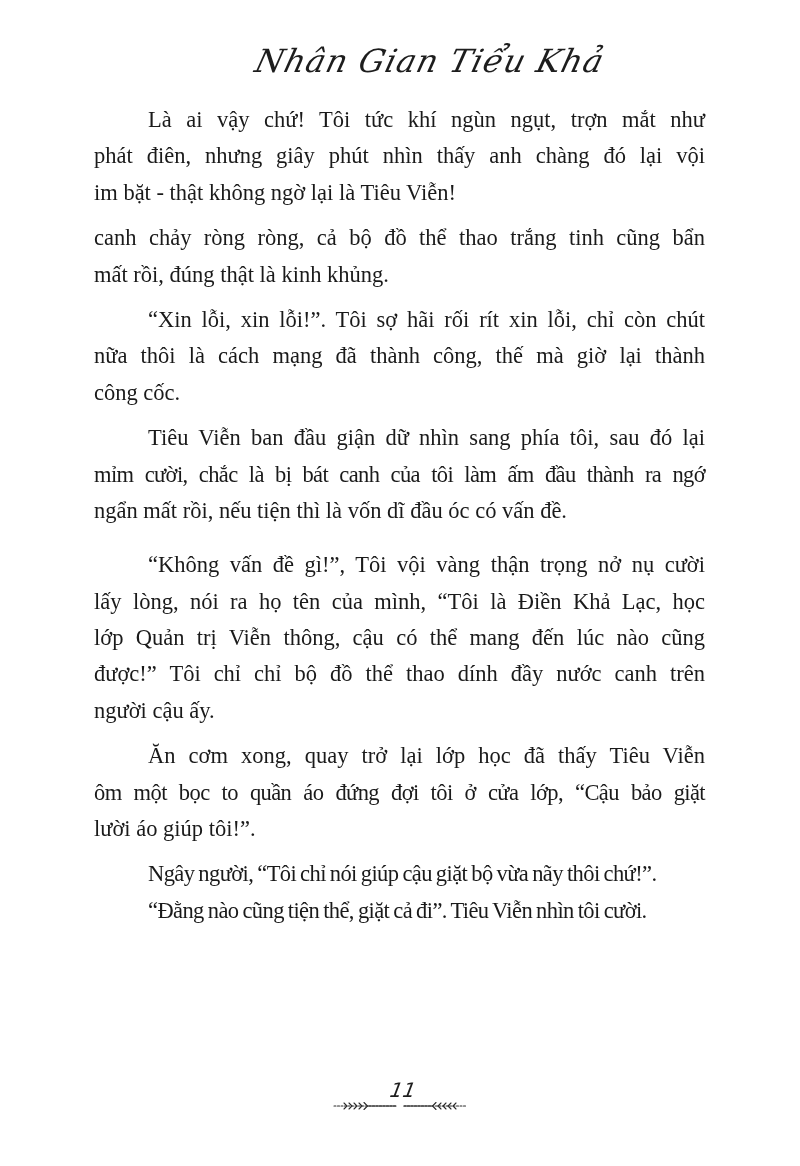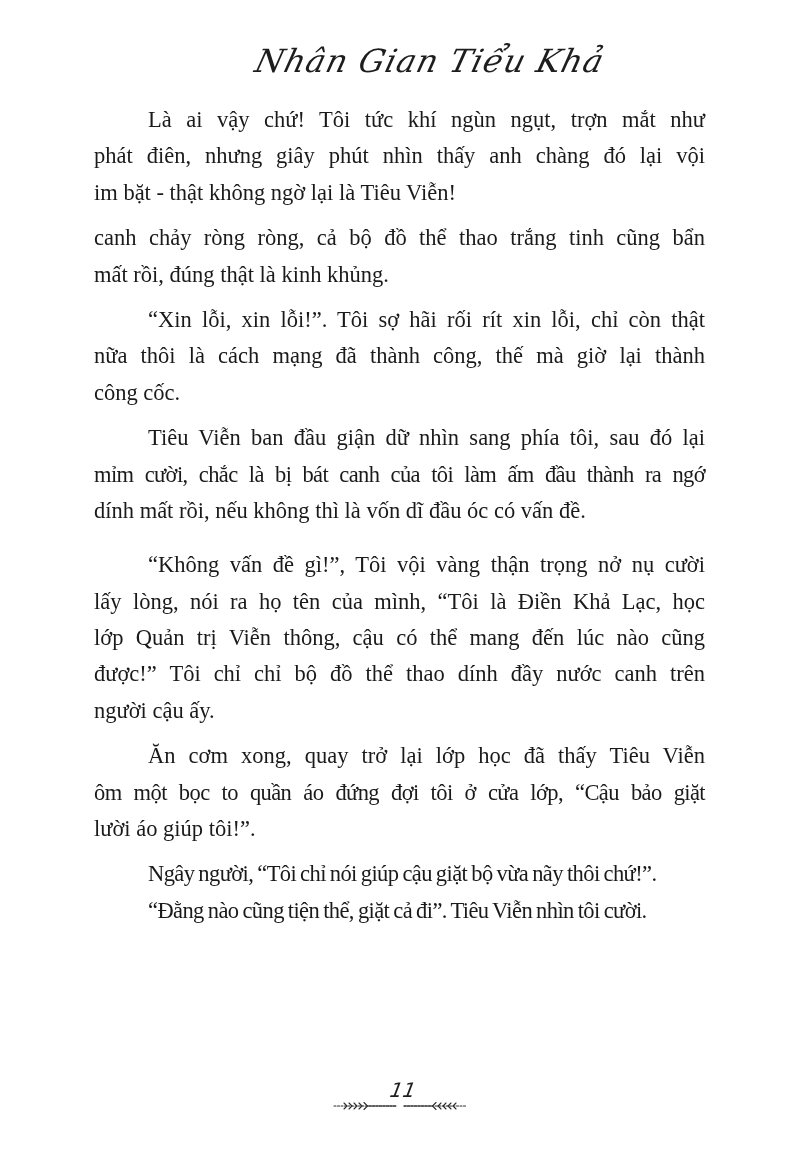--- a/index.html
+++ b/index.html
@@ -101,30 +101,30 @@
   </section>
   <div class="para-gap"></div>
 
   <section>
     <div class="line">canh chảy ròng ròng, cả bộ đồ thể thao trắng tinh cũng bẩn</div>
     <div class="line last">mất rồi, đúng thật là kinh khủng.</div>
   </section>
   <div class="para-gap"></div>
 
   <section>
-    <div class="line indent">“Xin lỗi, xin lỗi!”. Tôi sợ hãi rối rít xin lỗi, chỉ còn thật</div>
+    <div class="line indent">“Xin lỗi, xin lỗi!”. Tôi sợ hãi rối rít xin lỗi, chỉ còn chút</div>
     <div class="line">nữa thôi là cách mạng đã thành công, thế mà giờ lại thành</div>
     <div class="line last">công cốc.</div>
   </section>
   <div class="para-gap"></div>
 
   <section>
     <div class="line indent">Tiêu Viễn ban đầu giận dữ nhìn sang phía tôi, sau đó lại</div>
     <div class="line tight">mỉm cười, chắc là bị bát canh của tôi làm ấm đầu thành ra ngớ</div>
-    <div class="line last">dính mất rồi, nếu không thì là vốn dĩ đầu óc có vấn đề.</div>
+    <div class="line last">ngẩn mất rồi, nếu tiện thì là vốn dĩ đầu óc có vấn đề.</div>
   </section>
   <div class="para-gap"></div>
 
   <div class="para-gap"></div>
 
   <section>
     <div class="line indent">“Không vấn đề gì!”, Tôi vội vàng thận trọng nở nụ cười</div>
     <div class="line">lấy lòng, nói ra họ tên của mình, “Tôi là Điền Khả Lạc, học</div>
     <div class="line">lớp Quản trị Viễn thông, cậu có thể mang đến lúc nào cũng</div>
     <div class="line">được!” Tôi chỉ chỉ bộ đồ thể thao dính đầy nước canh trên</div>

